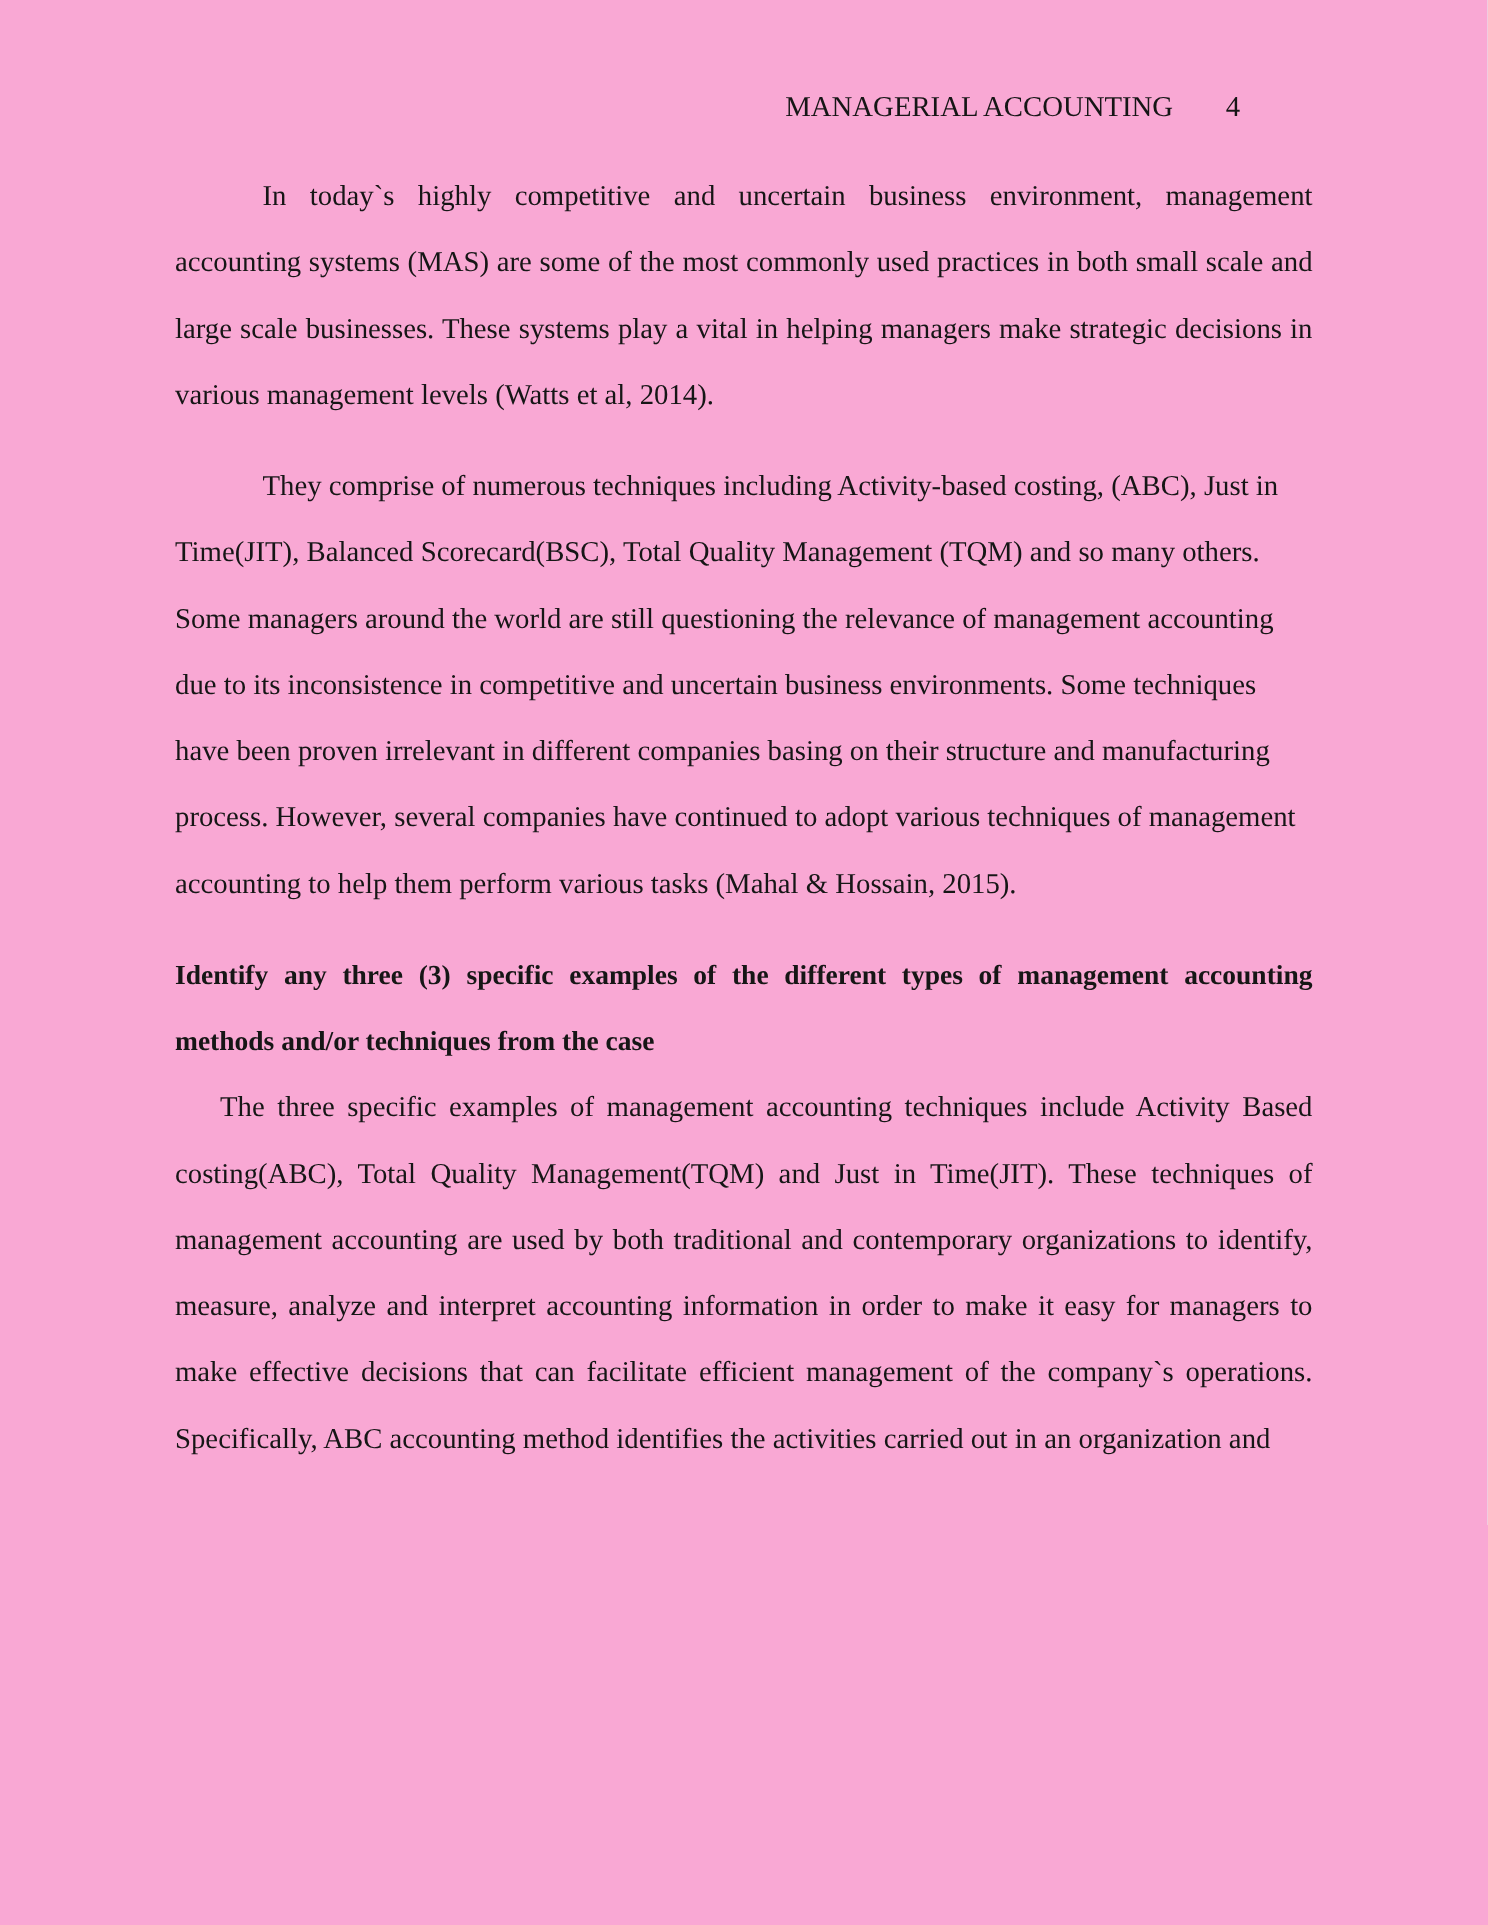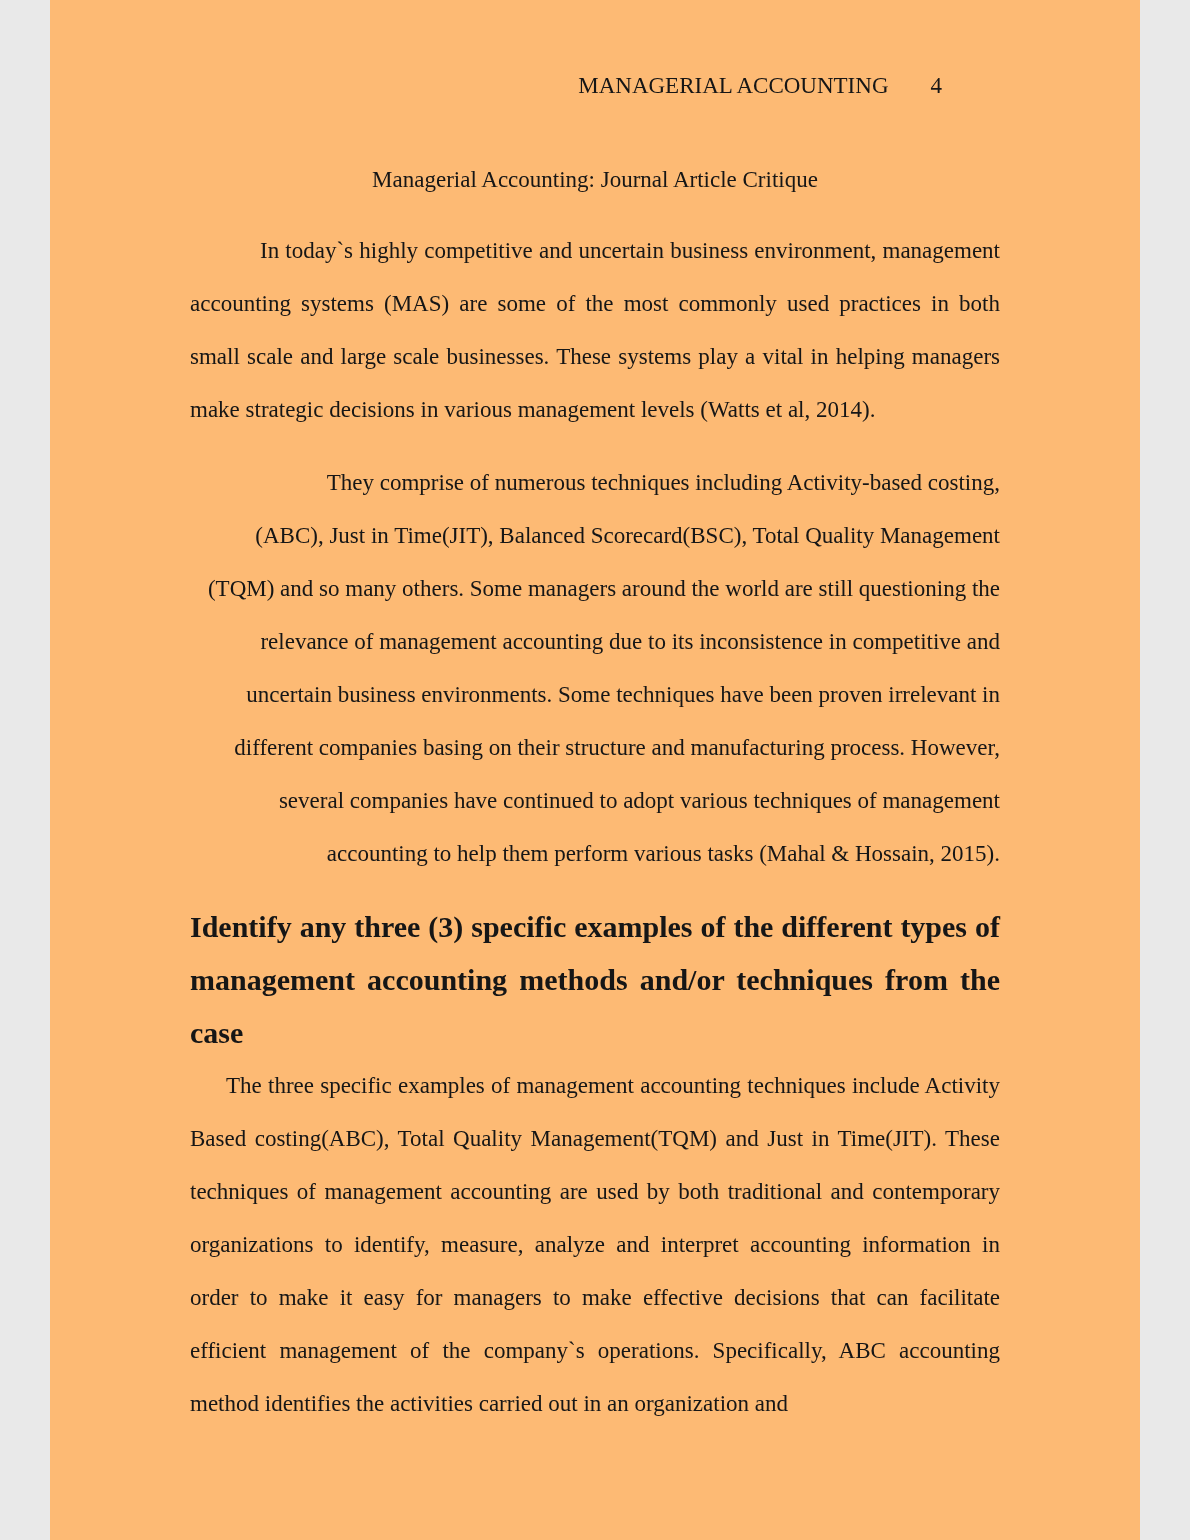--- a/index.html
+++ b/index.html
@@ -2,24 +2,24 @@
 <html><head>
 <meta charset="utf-8">
 <style>
   html, body {
     margin: 0;
     padding: 0;
     background: #e9e9e9;
   }
   .page {
     position: relative;
-    width: 1090px;
+    width: 1190px;
     height: 1540px;
     margin: 0 auto;
-    background: #fdba74;
+    background: #f9a8d4;
     box-sizing: border-box;
     padding: 72px 140px 0 140px;
     font-family: "Liberation Serif", "DejaVu Serif", serif;
     color: #161616;
     overflow: hidden;
   }
   .header-line {
     display: flex;
     justify-content: flex-end;
     align-items: baseline;
@@ -45,42 +45,41 @@
   .para {
     font-size: 23px;
     line-height: 53px;
     margin: 0 0 20px 0;
   }
   .para.first {
     margin-top: 30px;
     font-family: Liberation Serif, serif;
   }
   .justify { text-align: justify; }
-  .leftalign { text-align: right; }
+  .leftalign { text-align: left; }
   .indent { text-indent: 70px; }
   .small-indent { text-indent: 36px; }
   .section-heading {
-    font-size: 30px;
+    font-size: 22px;
     font-weight: bold;
     line-height: 53px;
     text-align: justify;
     margin: 14px 0 0 0;
   }
 </style>
 </head>
 <body>
 
 <div class="page">
 
   <div class="header-line">
     <span>MANAGERIAL ACCOUNTING</span>
     <span>4</span>
   </div>
 
-  <h1 class="doc-title">Managerial Accounting: Journal Article Critique</h1>
 
 
   <p class="para first justify indent">In today`s highly competitive and uncertain business environment, management accounting systems (MAS) are some of the most commonly used practices in both small scale and large scale businesses. These systems play a vital in helping managers make strategic decisions in various management levels (Watts et al, 2014).</p>
 
   <p class="para leftalign indent">They comprise of numerous techniques including Activity-based costing, (ABC), Just in Time(JIT), Balanced Scorecard(BSC), Total Quality Management (TQM) and so many others. Some managers around the world are still questioning the relevance of management accounting due to its inconsistence in competitive and uncertain business environments.  Some techniques have been proven irrelevant in different companies basing on their structure and manufacturing process. However, several companies have continued to adopt various techniques of management accounting to help them perform various tasks (Mahal &amp; Hossain, 2015).</p>
 
   <h3 class="section-heading">Identify any three (3) specific examples of the different types of management accounting methods and/or techniques from the case</h3>
 
   <p class="para justify small-indent">The three specific examples of management accounting techniques include Activity Based costing(ABC), Total Quality Management(TQM) and Just in Time(JIT). These techniques of management accounting are used by both traditional and contemporary organizations to identify, measure, analyze and interpret accounting information in order to make it easy for managers to make effective decisions that can facilitate efficient management of the company`s operations. Specifically, ABC accounting method identifies the activities carried out in an organization and</p>
 

